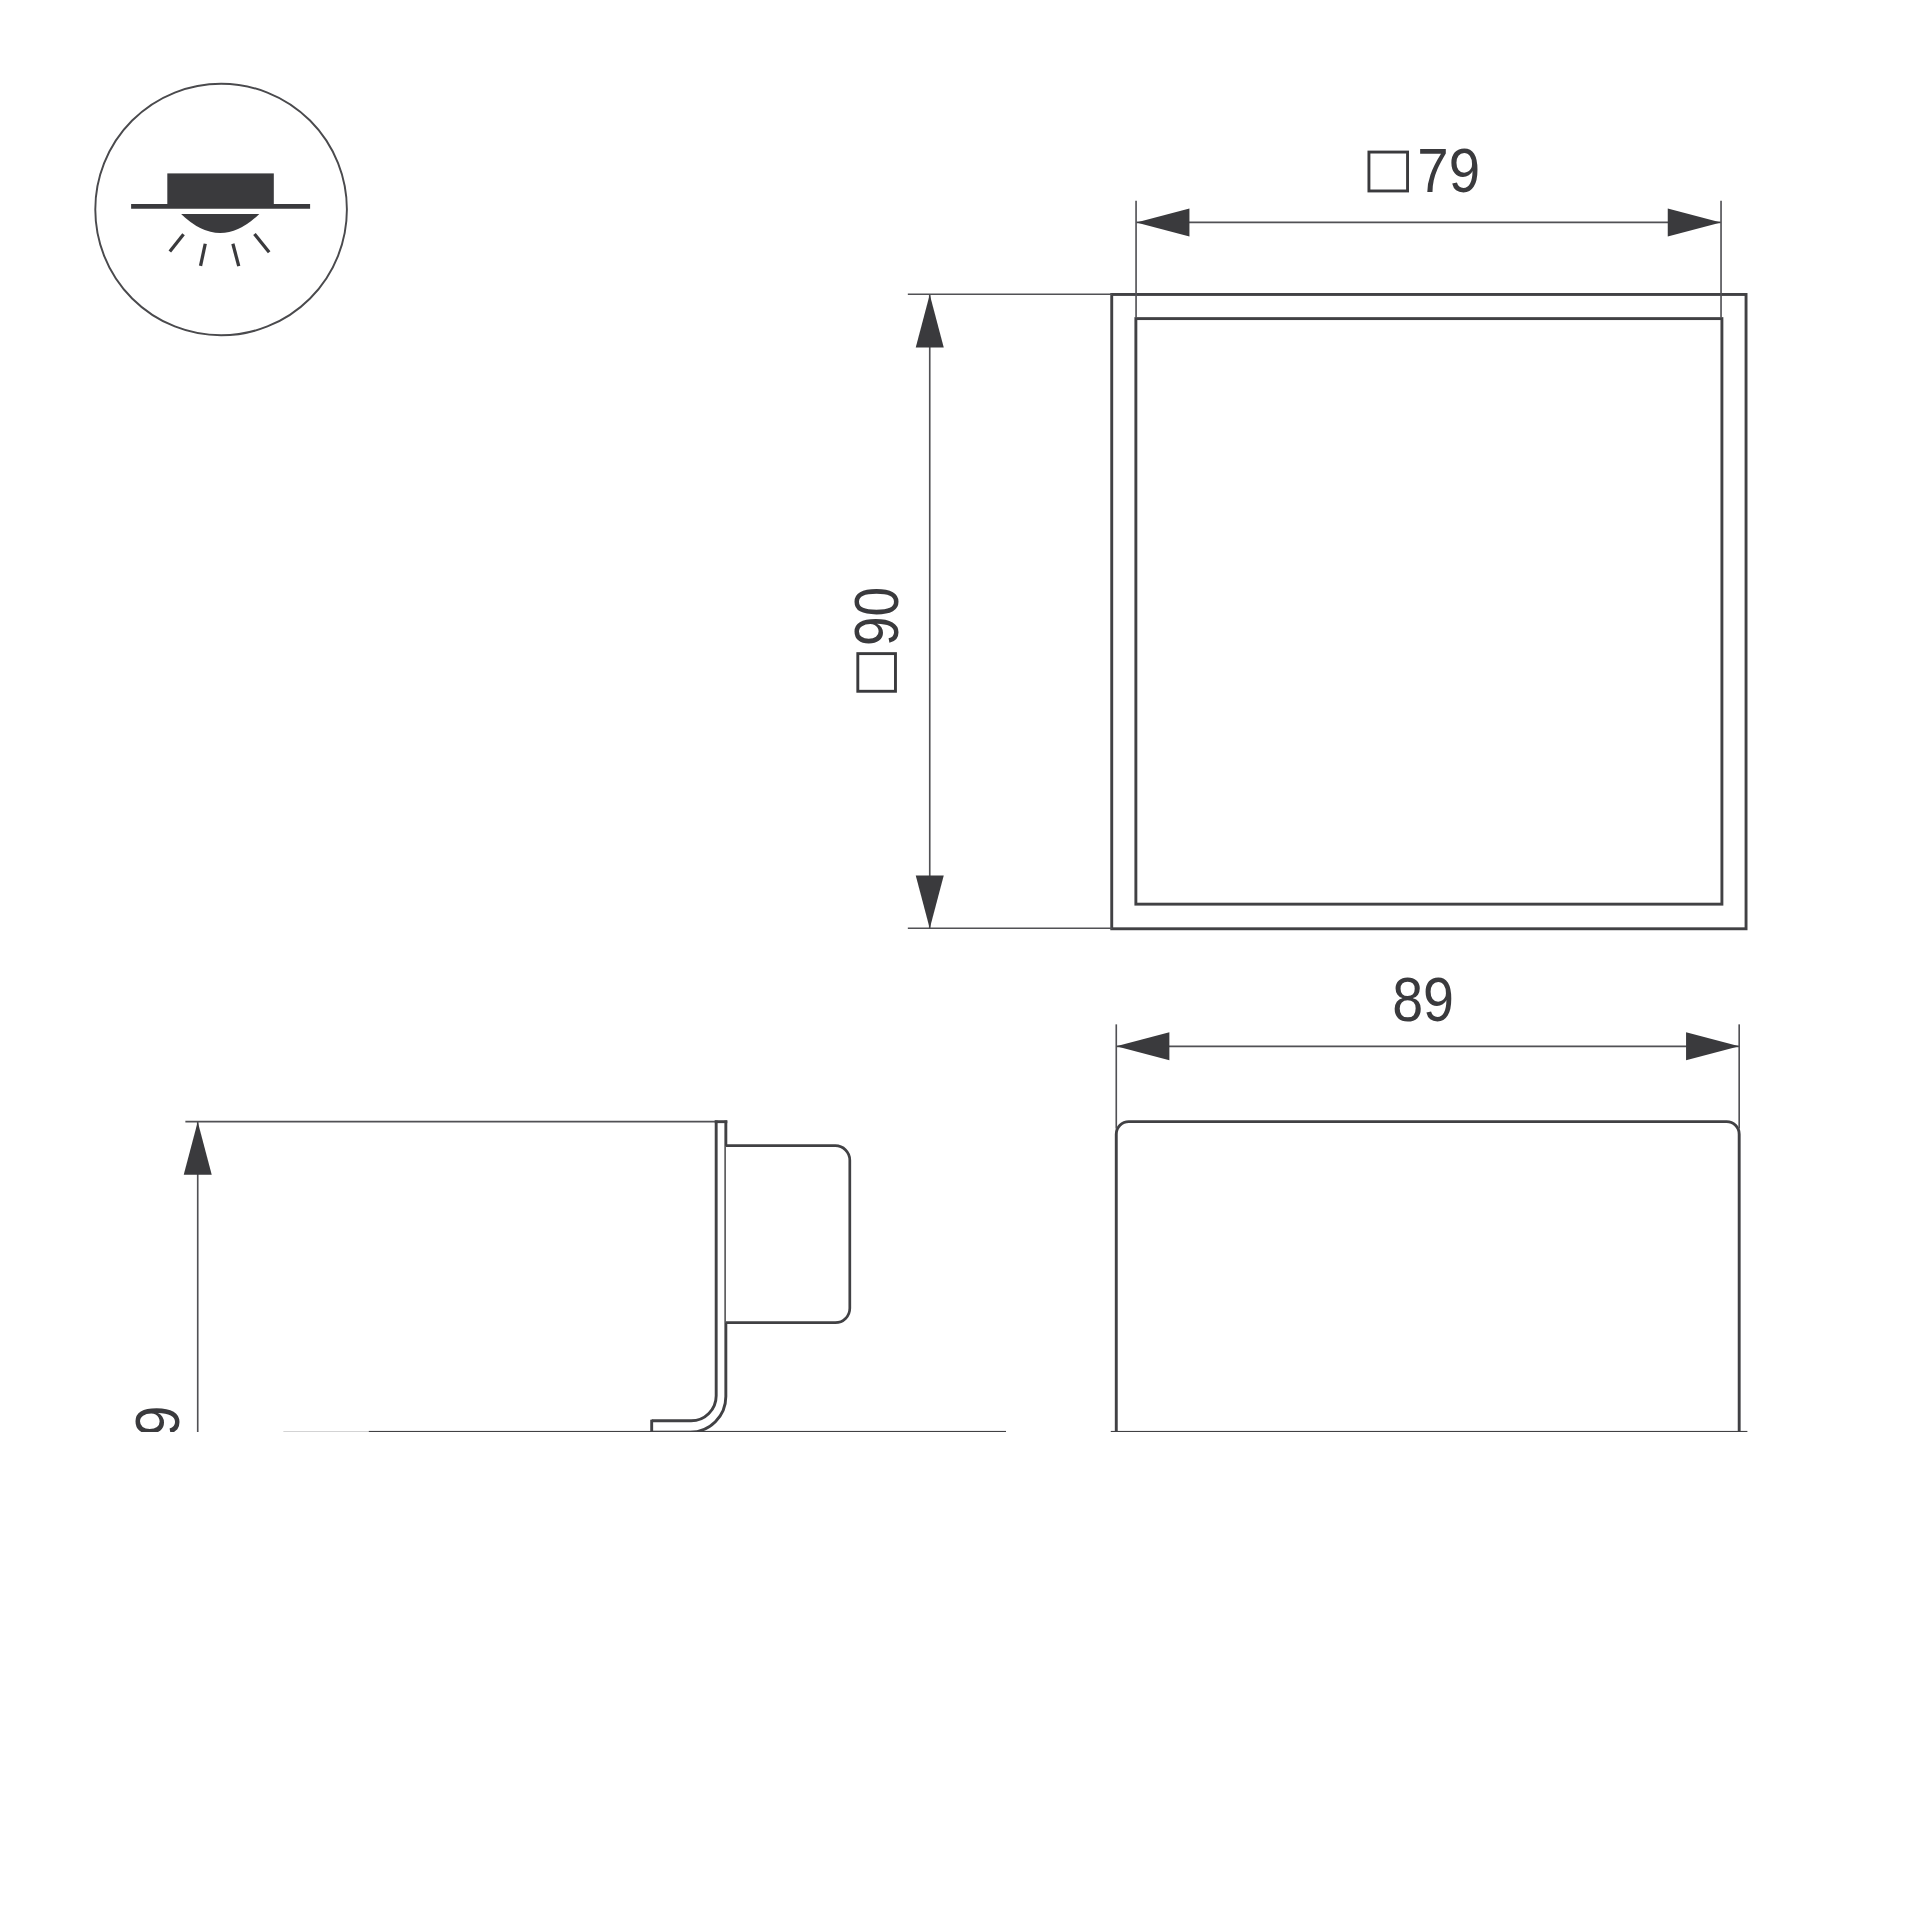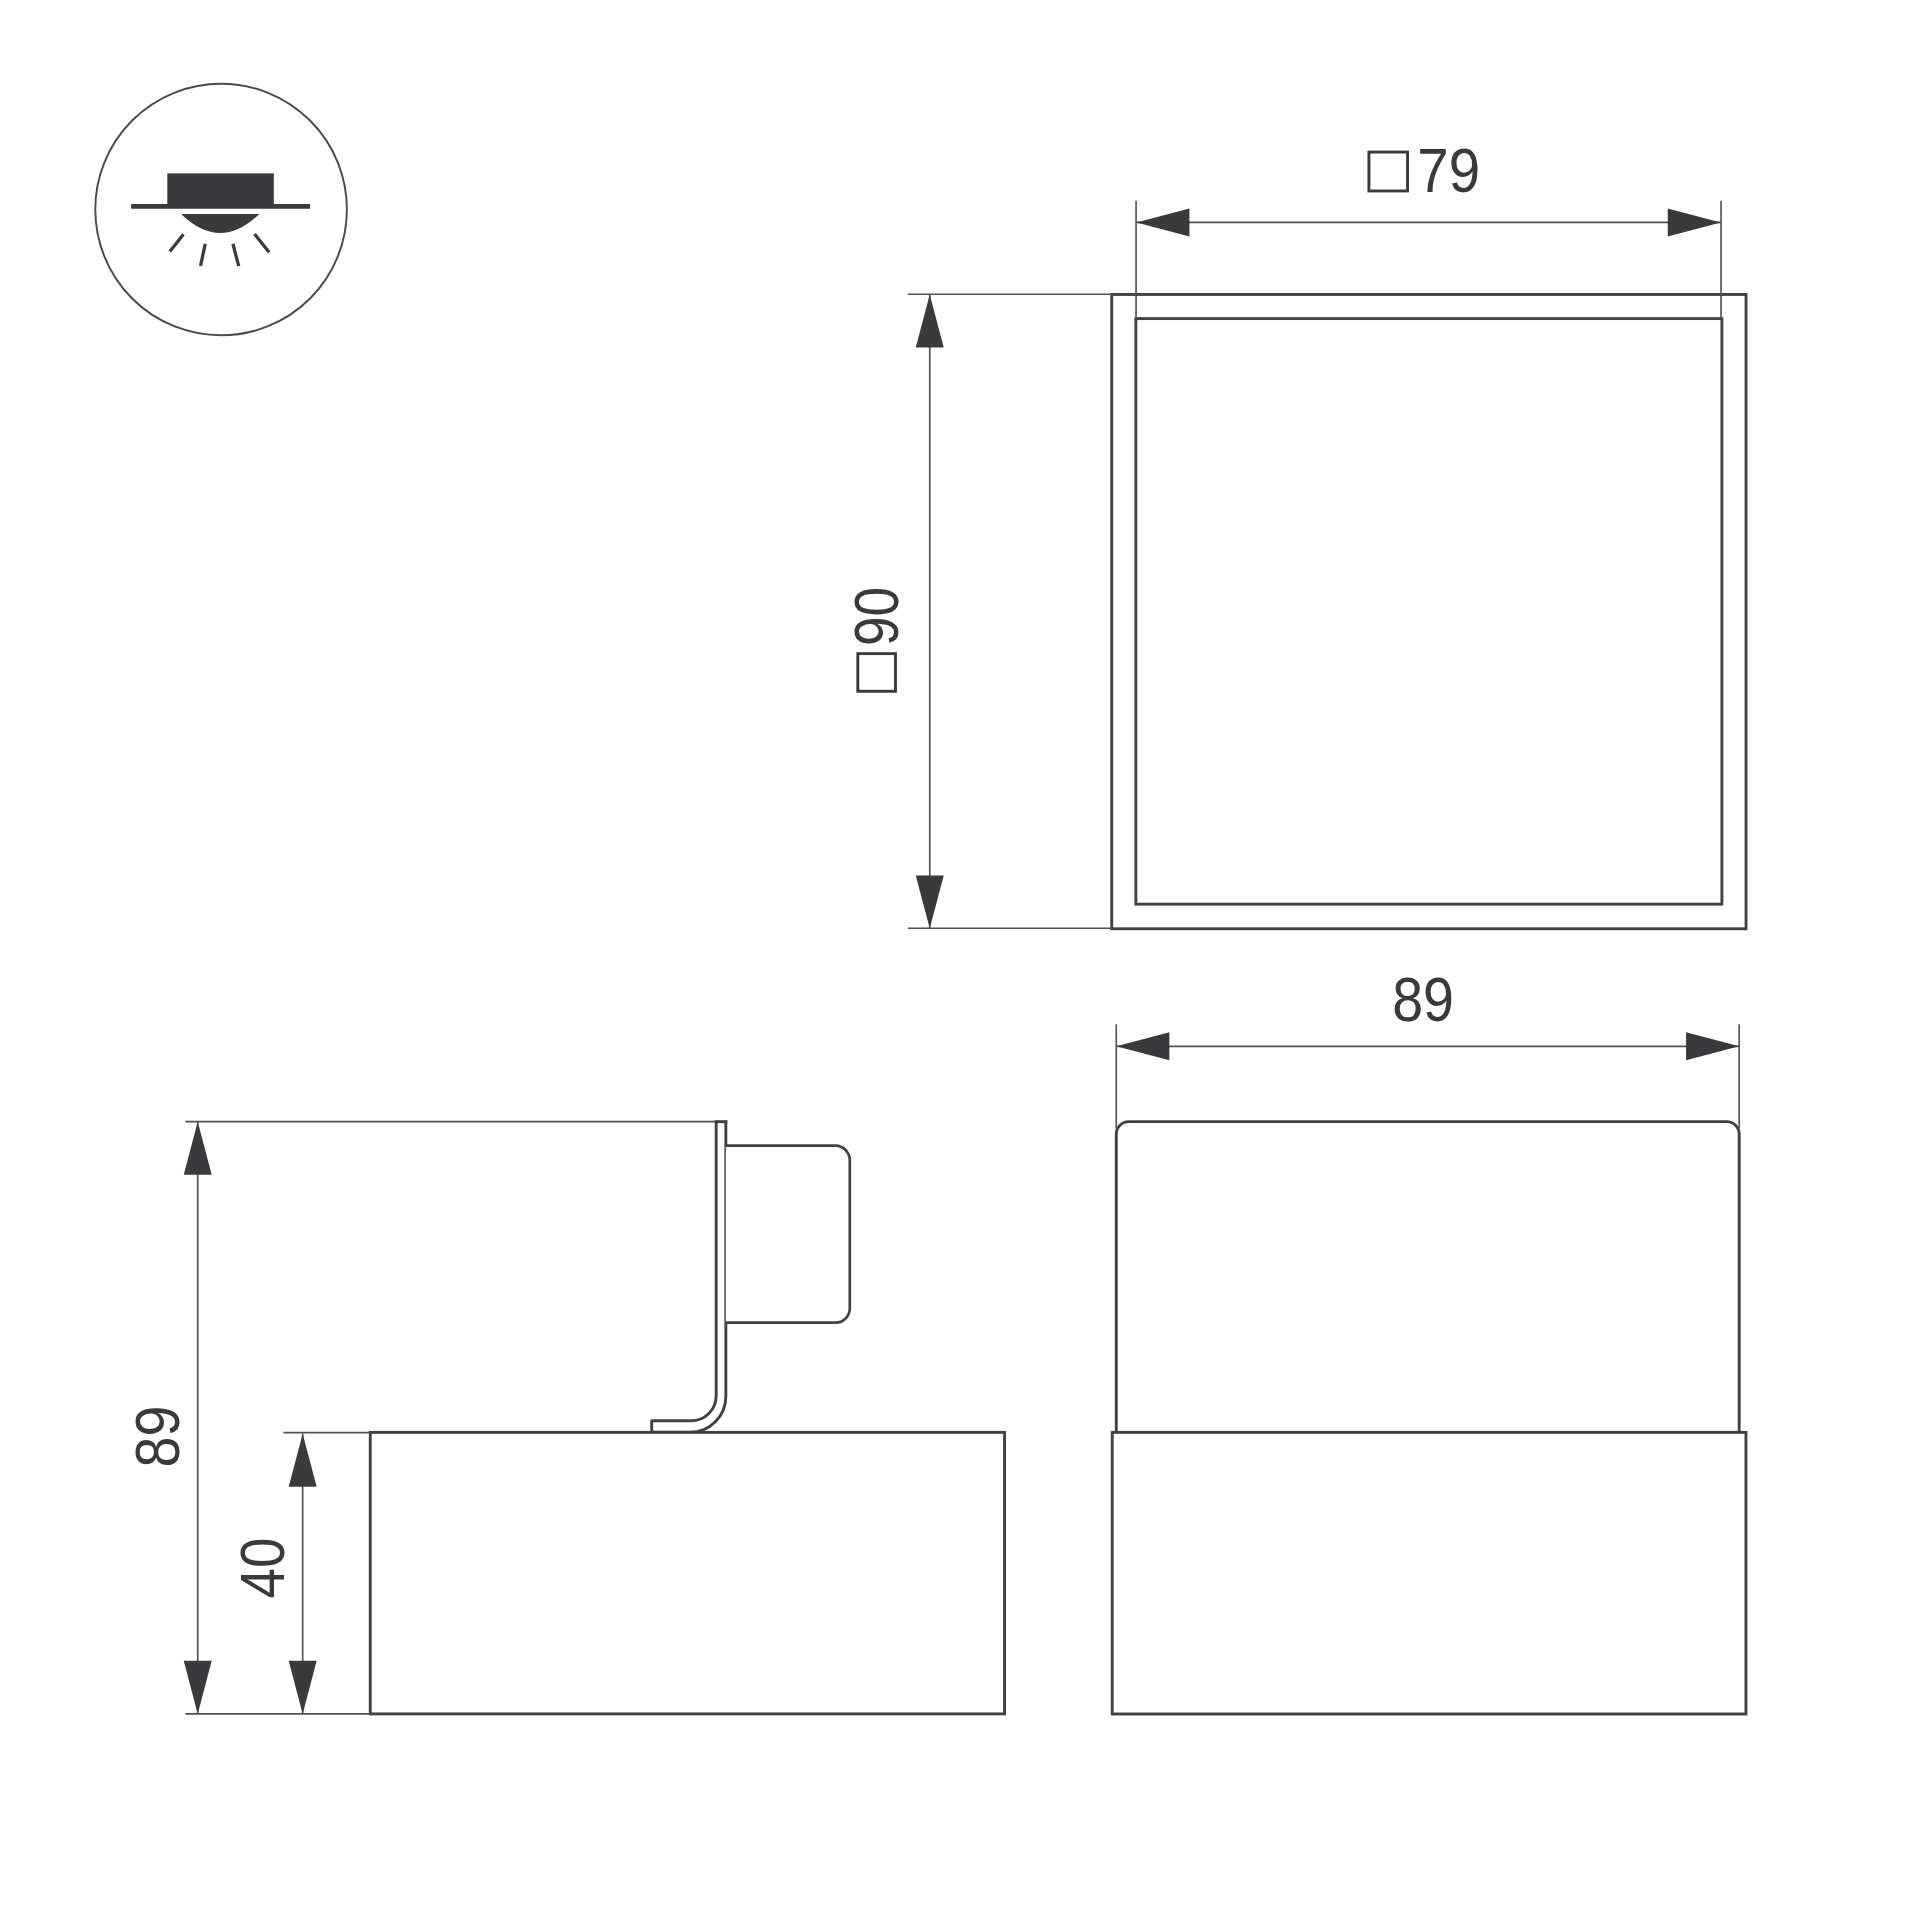--- a/index.html
+++ b/index.html
@@ -1,16 +1,16 @@
 <!DOCTYPE html>
 <html><head>
 <meta charset="utf-8">
 <style>
   html,body{margin:0;padding:0;background:#ffffff;}
-  .page{width:1929px;height:1929px;position:relative;background:#ffffff;}
+  .page{width:1929px;height:1432px;position:relative;background:#ffffff;}
   text{font-family:"Liberation Sans",sans-serif;fill:#3a3a3d;}
 </style>
 </head>
 <body>
 <div class="page">
 <svg width="1929" height="1929" viewBox="0 0 1998 1998" xmlns="http://www.w3.org/2000/svg">
   <rect x="0" y="0" width="1998" height="1998" fill="#ffffff"></rect>
 
   <circle cx="229" cy="217" r="130.3" fill="#ffffff" stroke="#4a4a4d" stroke-width="2"></circle>
 

